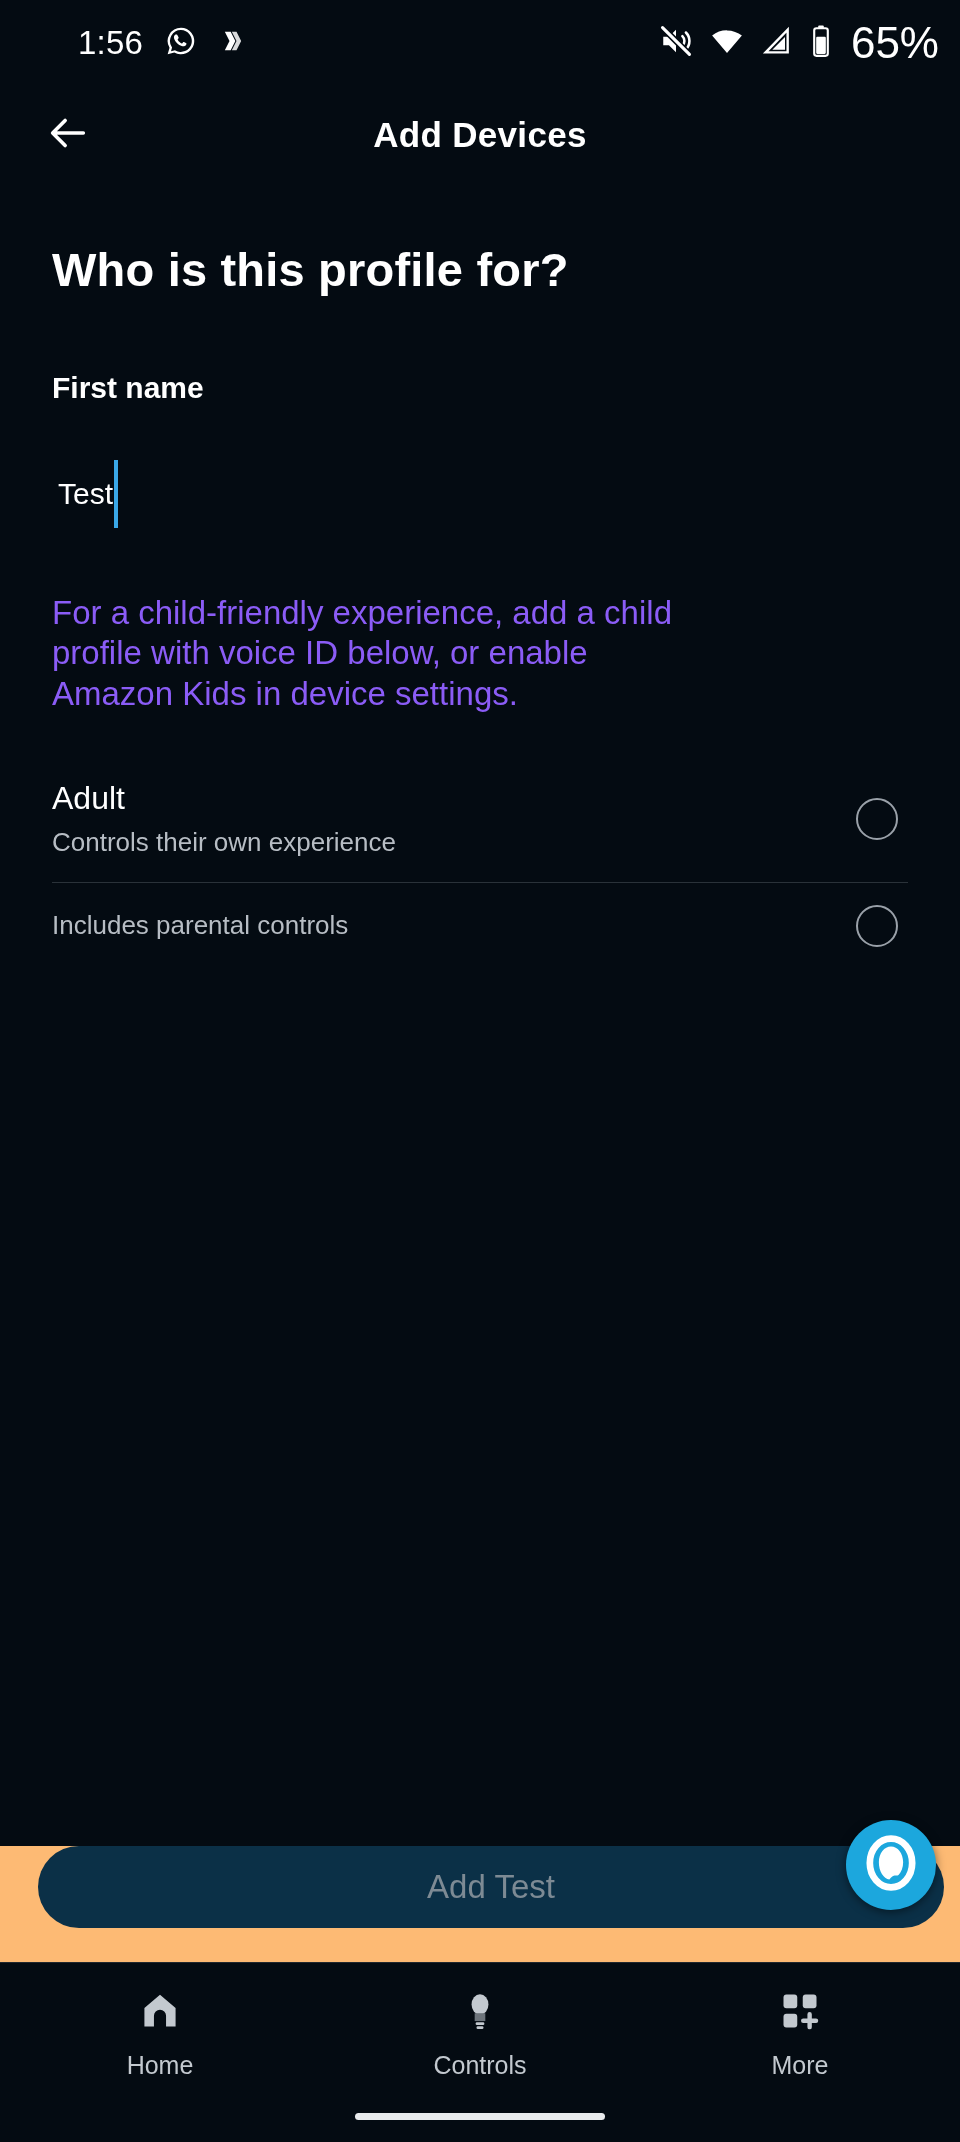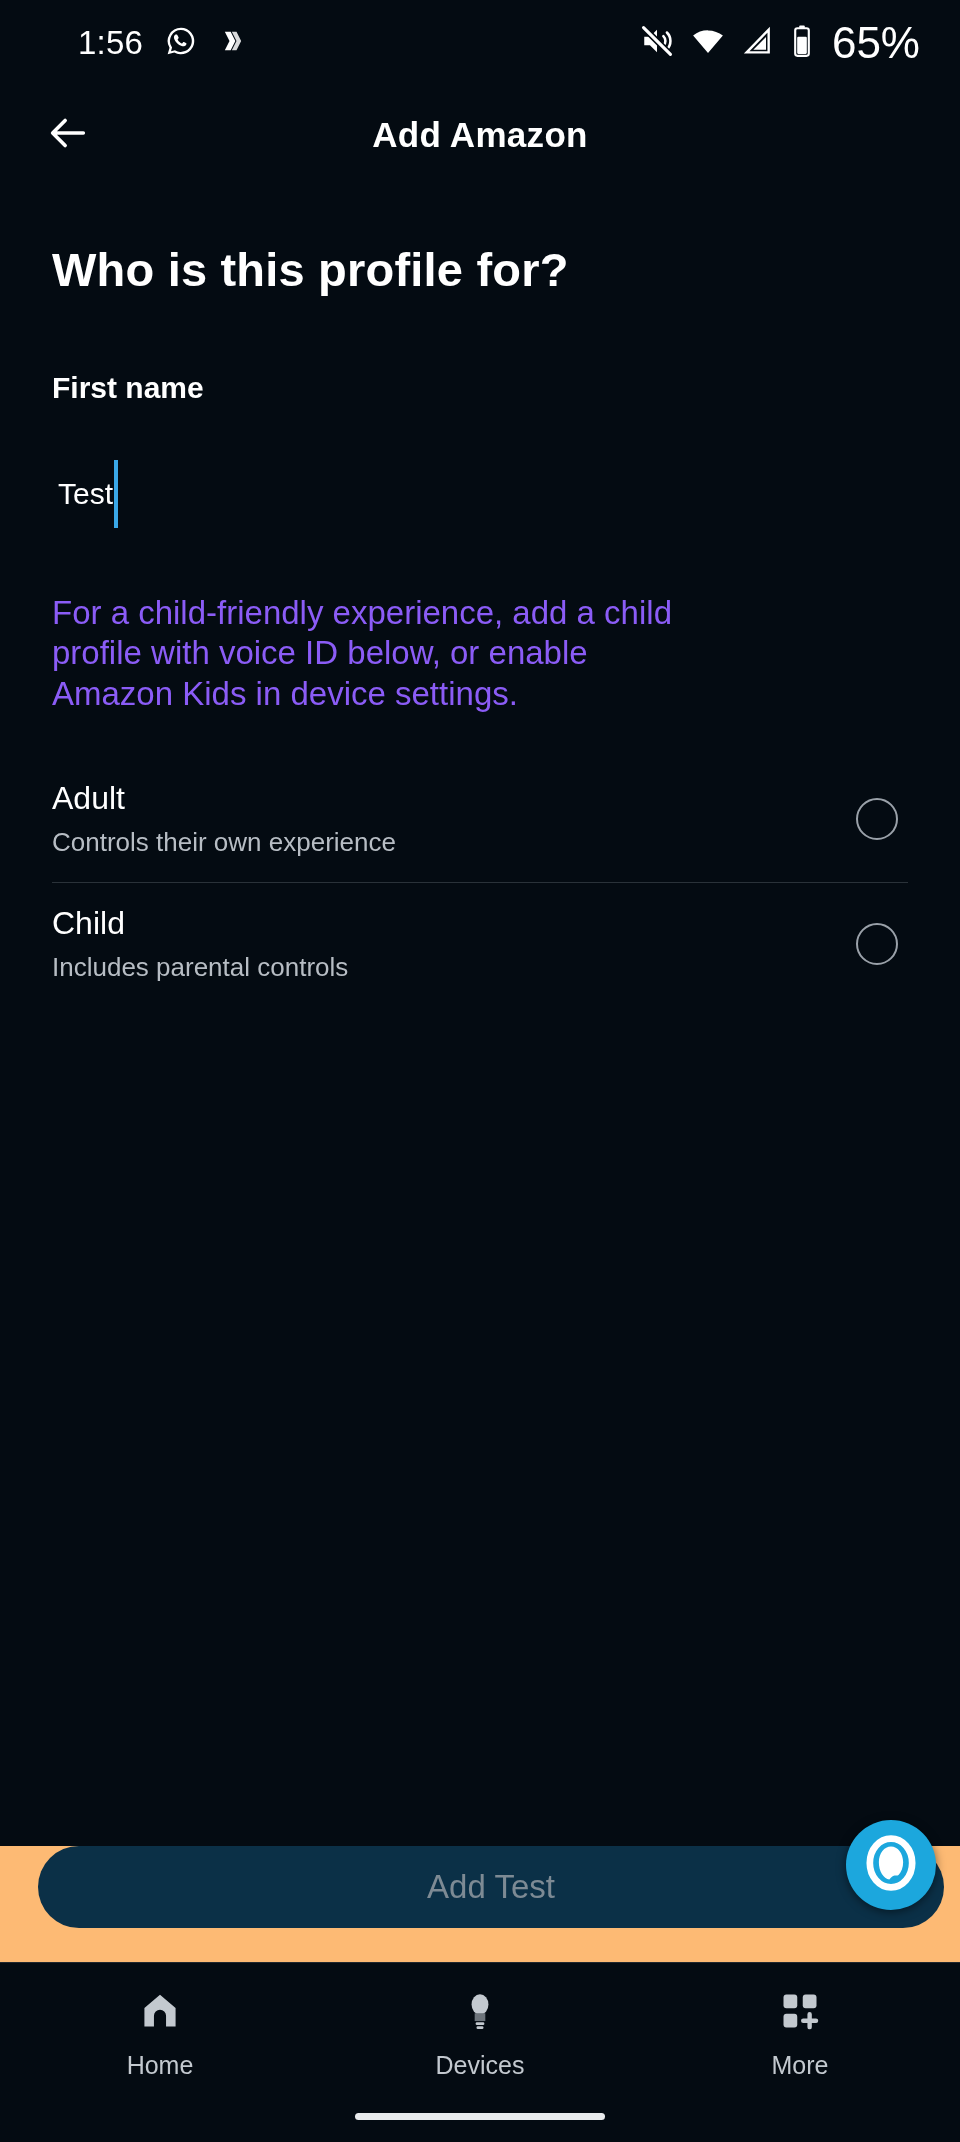--- a/index.html
+++ b/index.html
@@ -25,21 +25,21 @@
     flex-direction: column;
   }
 
   
   .status-bar {
     height: 86px;
     flex: 0 0 86px;
     display: flex;
     align-items: center;
     justify-content: space-between;
-    padding: 0 40px 0 78px;
+    padding: 0 21px 0 78px;
     background: #040b12;
   }
   .status-left {
     display: flex;
     align-items: center;
     gap: 22px;
   }
   .status-time {
     font-size: 33px;
     font-weight: 500;
@@ -306,21 +306,21 @@
   </div>
 
   <div class="app-bar">
     <div class="back-btn">
       <span>
         <svg width="46" height="46" viewBox="0 0 24 24">
           <path d="M20 12H4.5M10.5 5.5L4 12l6.5 6.5" stroke="#ffffff" stroke-width="1.9" fill="none" stroke-linecap="round" stroke-linejoin="round"></path>
         </svg>
       </span>
     </div>
-    <div class="app-bar-title">Add Amazon</div>
+    <div class="app-bar-title">Add Devices</div>
   </div>
 
   <div class="content">
 
     <h1 class="page-heading">Who is this profile for?</h1>
 
     <div class="field-label">First name</div>
 
     <div class="field-row">
       <span class="field-value">Test</span>
@@ -336,21 +336,20 @@
           <span class="option-title">Adult</span>
           <span class="option-sub">Controls their own experience</span>
         </div>
         <span class="radio"></span>
       </div>
 
       <div class="option-divider"></div>
 
       <div class="option-row">
         <div class="option-texts">
-          <span class="option-title">Child</span>
           <span class="option-sub">Includes parental controls</span>
         </div>
         <span class="radio"></span>
       </div>
 
     </div>
   </div>
 
   <div class="bottom-action">
     <button class="primary-btn">Add Test</button>
@@ -377,21 +376,21 @@
 
     <div class="nav-item">
       <span>
         <svg width="44" height="44" viewBox="0 0 24 24">
           <ellipse cx="12" cy="8.4" rx="4.6" ry="5.6" fill="#c3c9cf"></ellipse>
           <rect x="9.1" y="13.2" width="5.8" height="4.3" fill="#6d747b"></rect>
           <rect x="9.6" y="18.2" width="4.8" height="1.5" rx="0.7" fill="#c3c9cf"></rect>
           <rect x="10.1" y="20.3" width="3.8" height="1.5" rx="0.7" fill="#c3c9cf"></rect>
         </svg>
       </span>
-      <span class="nav-label">Devices</span>
+      <span class="nav-label">Controls</span>
     </div>
 
     <div class="nav-item">
       <span>
         <svg width="44" height="44" viewBox="0 0 24 24">
           <rect x="3" y="3" width="7.5" height="7.5" rx="1.6" fill="#c3c9cf"></rect>
           <rect x="13.5" y="3" width="7.5" height="7.5" rx="1.6" fill="#c3c9cf"></rect>
           <rect x="3" y="13.5" width="7.5" height="7.5" rx="1.6" fill="#c3c9cf"></rect>
           <path d="M17.25 13.8v7M13.75 17.3h7" stroke="#c3c9cf" stroke-width="2.4" stroke-linecap="round"></path>
         </svg>

